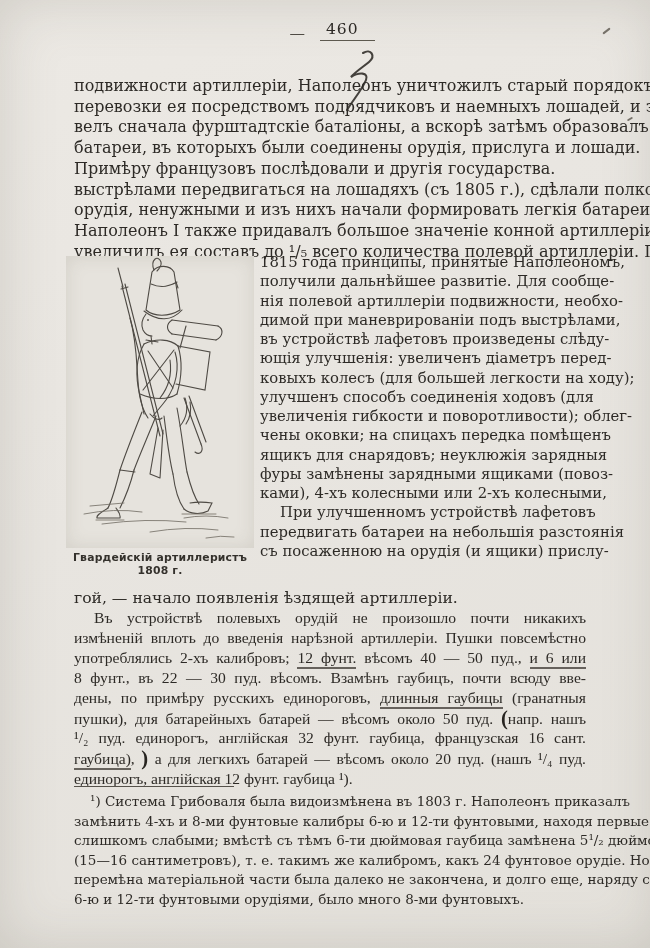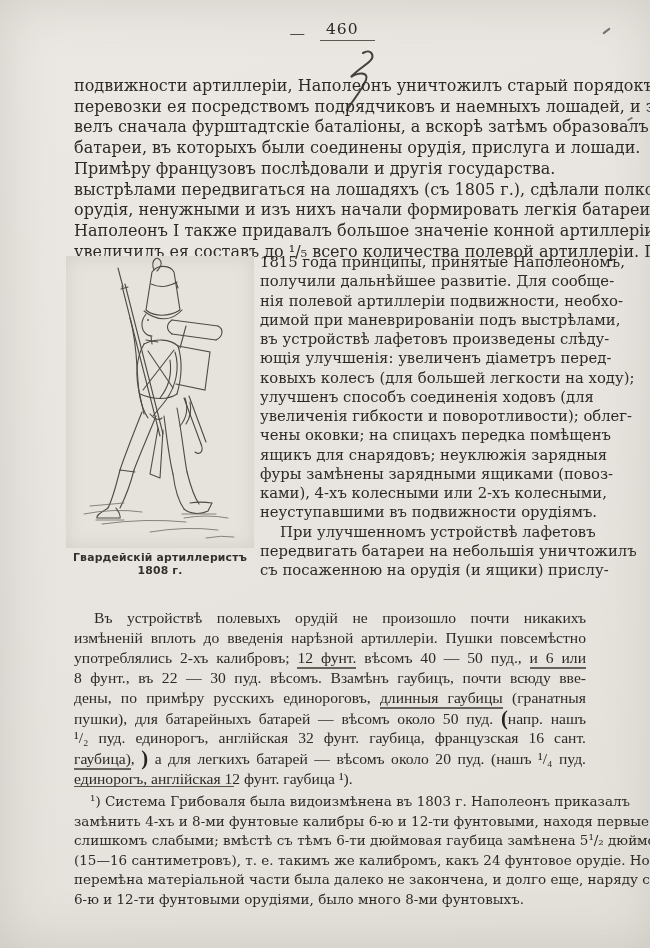--- a/index.html
+++ b/index.html
@@ -129,26 +129,28 @@
       <div class="line"><span>димой при маневрированіи подъ выстрѣлами,</span></div>
       <div class="line"><span>въ устройствѣ лафетовъ произведены слѣду-</span></div>
       <div class="line"><span>ющія улучшенія: увеличенъ діаметръ перед-</span></div>
       <div class="line"><span>ковыхъ колесъ (для большей легкости на ходу);</span></div>
       <div class="line"><span>улучшенъ способъ соединенія ходовъ (для</span></div>
       <div class="line"><span>увеличенія гибкости и поворотливости); облег-</span></div>
       <div class="line"><span>чены оковки; на спицахъ передка помѣщенъ</span></div>
       <div class="line"><span>ящикъ для снарядовъ; неуклюжія зарядныя</span></div>
       <div class="line"><span>фуры замѣнены зарядными ящиками (повоз-</span></div>
       <div class="line"><span>ками), 4-хъ колесными или 2-хъ колесными,</span></div>
-      <div class="line end"><span>неуступавшими въ подвижности орудіямъ.</span></div>
       <div class="line indent"><span>При улучшенномъ устройствѣ лафетовъ</span></div>
-      <div class="line"><span>передвигать батареи на небольшія уничтожилъ</span></div>
+      <div class="line"><span>передвигать батареи на небольшія разстоянія</span></div>
       <div class="line"><span>съ посаженною на орудія (и ящики) прислу-</span></div>
     </div>
 
+  <div class="block" id="lineGoy">
+      <div class="line end"><span>гой, — начало появленія ѣздящей артиллеріи.</span></div>
+    </div>
 
   <div class="block" id="blockC">
       <div class="line indent"><span>Въ устройствѣ полевыхъ орудій не произошло почти никакихъ</span></div>
       <div class="line"><span>измѣненій вплоть до введенія нарѣзной артиллеріи. Пушки повсемѣстно</span></div>
       <div class="line"><span>употреблялись 2-хъ калибровъ; </span><span class="m-u">12 фунт.</span><span> вѣсомъ 40 — 50 пуд., </span><span class="m-u">и 6 или</span></div>
       <div class="line"><span>8 фунт., въ 22 — 30 пуд. вѣсомъ. Взамѣнъ гаубицъ, почти всюду вве-</span></div>
       <div class="line"><span>дены, по примѣру русскихъ единороговъ, </span><span class="m-u">длинныя гаубицы</span><span> (гранатныя</span></div>
       <div class="line"><span>пушки), для батарейныхъ батарей — вѣсомъ около 50 пуд. </span><span class="m-paren">(</span><span>напр. нашъ</span></div>
       <div class="line"><span>¹/₂ пуд. единорогъ, англійская 32 фунт. гаубица, французская 16 сант.</span></div>
       <div class="line"><span class="m-u">гаубица)</span><span>, </span><span class="m-paren">)</span><span> а для легкихъ батарей — вѣсомъ около 20 пуд. (нашъ ¹/₄ пуд.</span></div>

